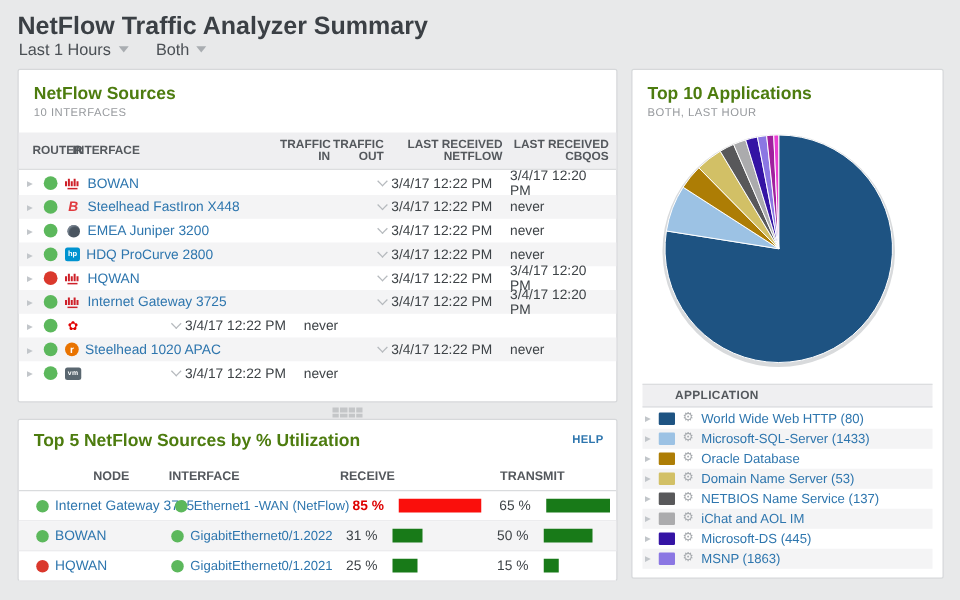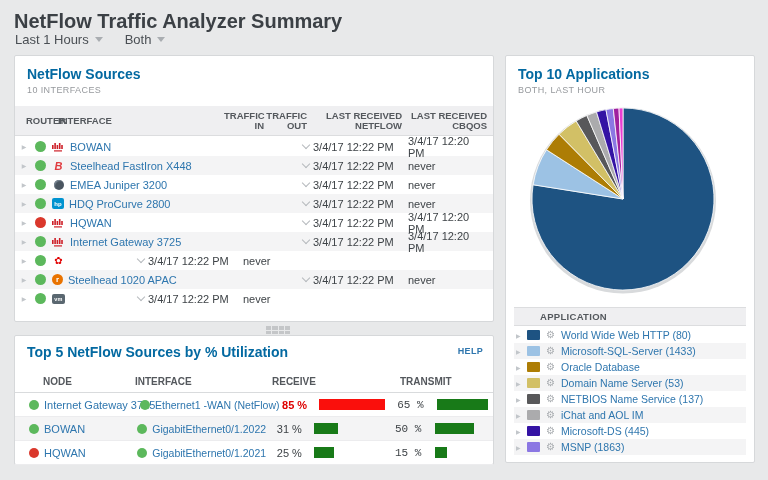--- a/index.html
+++ b/index.html
@@ -8,21 +8,21 @@
   .page-title { position:absolute; left:14px; top:10px; font-size:20px; font-weight:bold; color:#3B4045; }
   .filter-bar { position:absolute; left:15px; top:32px; display:flex; gap:22px; }
   .filter { display:flex; align-items:center; gap:6px; font-size:13px; color:#4A4F54; cursor:pointer; }
   .caret-down { width:0; height:0; border-left:4px solid transparent; border-right:4px solid transparent; border-top:5px solid #A9ADB1; }
 
   .panel { position:absolute; background:#fff; border:1px solid #D6D8DA; border-radius:2px; }
   #panel-sources { left:14px; top:55px; width:480px; height:267px; }
   #panel-top5    { left:14px; top:335px; width:480px; height:130px; }
   #panel-apps    { left:505px; top:55px; width:250px; height:408px; }
 
-  .panel-title { font-size:14px; font-weight:bold; color:#0369a1; }
+  .panel-title { font-size:14px; font-weight:bold; color:#4d7c0f; }
   .panel-subtitle { font-size:9px; color:#96999D; letter-spacing:.4px; margin-top:3px; text-transform:uppercase; }
 
   
   .src-head { position:absolute; left:0; top:50px; width:478px; height:30px; background:#EFEFF1; border-bottom:1px solid #DCDDDF; display:flex; align-items:center; font-size:9.5px; font-weight:bold; color:#54585D; line-height:10px; }
   .src-head .c-router { width:43px; padding-left:11px; }
   .src-head .c-iface  { flex:1; }
   .src-head .c-in  { width:40px; text-align:right; }
   .src-head .c-out { width:43px; text-align:right; }
   .src-head .c-nf  { width:95px; text-align:right; }
   .src-head .c-cb  { width:85px; text-align:right; padding-right:0; }
@@ -48,34 +48,34 @@
   .vi-juniper .ball { width:10px; height:10px; border-radius:50%; background:#4A5560; box-shadow:inset 1px 1px 1px #7B8794; }
   .vi-hp      { background:#0093D0; border-radius:2px; width:12px; height:11px; color:#fff; font-size:6px; font-weight:bold; }
   .vi-huawei  { color:#E10000; font-size:10px; }
   .vi-riverbed{ background:#E97300; border-radius:50%; width:11px; height:11px; color:#fff; font-size:8px; font-weight:bold; }
   .vi-vmware  { background:#5A6770; border-radius:2px; width:13px; height:10px; color:#fff; font-size:5.5px; font-weight:bold; letter-spacing:.3px; }
 
   
   #panel-top5 .panel-title { position:absolute; left:12px; top:8px; }
   .help-link { position:absolute; right:10px; top:10px; font-size:9px; font-weight:bold; color:#2E76AE; cursor:pointer; letter-spacing:.3px; }
   .t5-head { position:absolute; left:0; top:34px; width:478px; height:23px; display:flex; align-items:center; font-size:10px; font-weight:bold; color:#54585D; border-bottom:1px solid #D9DBDD; }
-  .t5-head .h-node { width:120px; padding-left:28px; }
+  .t5-head .h-node { width:120px; padding-left:28px;text-align:center; }
   .t5-head .h-iface { width:137px; }
   .t5-head .h-recv { width:128px; }
   .t5-head .h-trans { width:90px; }
   .t5-rows { position:absolute; left:0; top:57px; width:478px; }
   .t5-row { display:flex; align-items:center; height:24px; font-size:11px; border-bottom:1px solid #ECECEE; }
   .t5-row:nth-child(even) { background:#F4F4F5; }
   .t5-row .dot { margin-left:14px; width:10px; height:10px; }
   .t5-row .node { width:96px; margin-left:5px; color:#2E76AE; cursor:pointer; white-space:nowrap; }
   .t5-row .idot { margin-left:0; width:10px; height:10px; }
   .t5-row .iface { width:122px; margin-left:5px; color:#2E76AE; cursor:pointer; white-space:nowrap; font-size:10.5px; }
   .t5-row .rval { width:32px; text-align:right; color:#3E4347; }
   .t5-row .rbar-wrap { width:82px; margin-left:12px; }
-  .t5-row .tval { width:30px; text-align:center; color:#3E4347;font-family:Liberation Mono, monospace; }
+  .t5-row .tval { width:30px; text-align:right; color:#3E4347; }
   .t5-row .tbar-wrap { width:60px; margin-left:12px; }
   .bar { height:11px; background:#187A18; }
   .bar.critical { background:#FA0F0C; }
   .val-critical { color:#DE0000 !important; font-weight:bold; }
 
   .drag-handle { position:absolute; left:266px; top:326px; width:24px; height:8px; display:grid; grid-template-columns:repeat(4,1fr); grid-template-rows:repeat(2,1fr); gap:1px; cursor:move; }
   .drag-handle i { background:#C4C6C8; }
 
   
   #panel-apps .hdr { padding:10px 12px 0 12px; }

